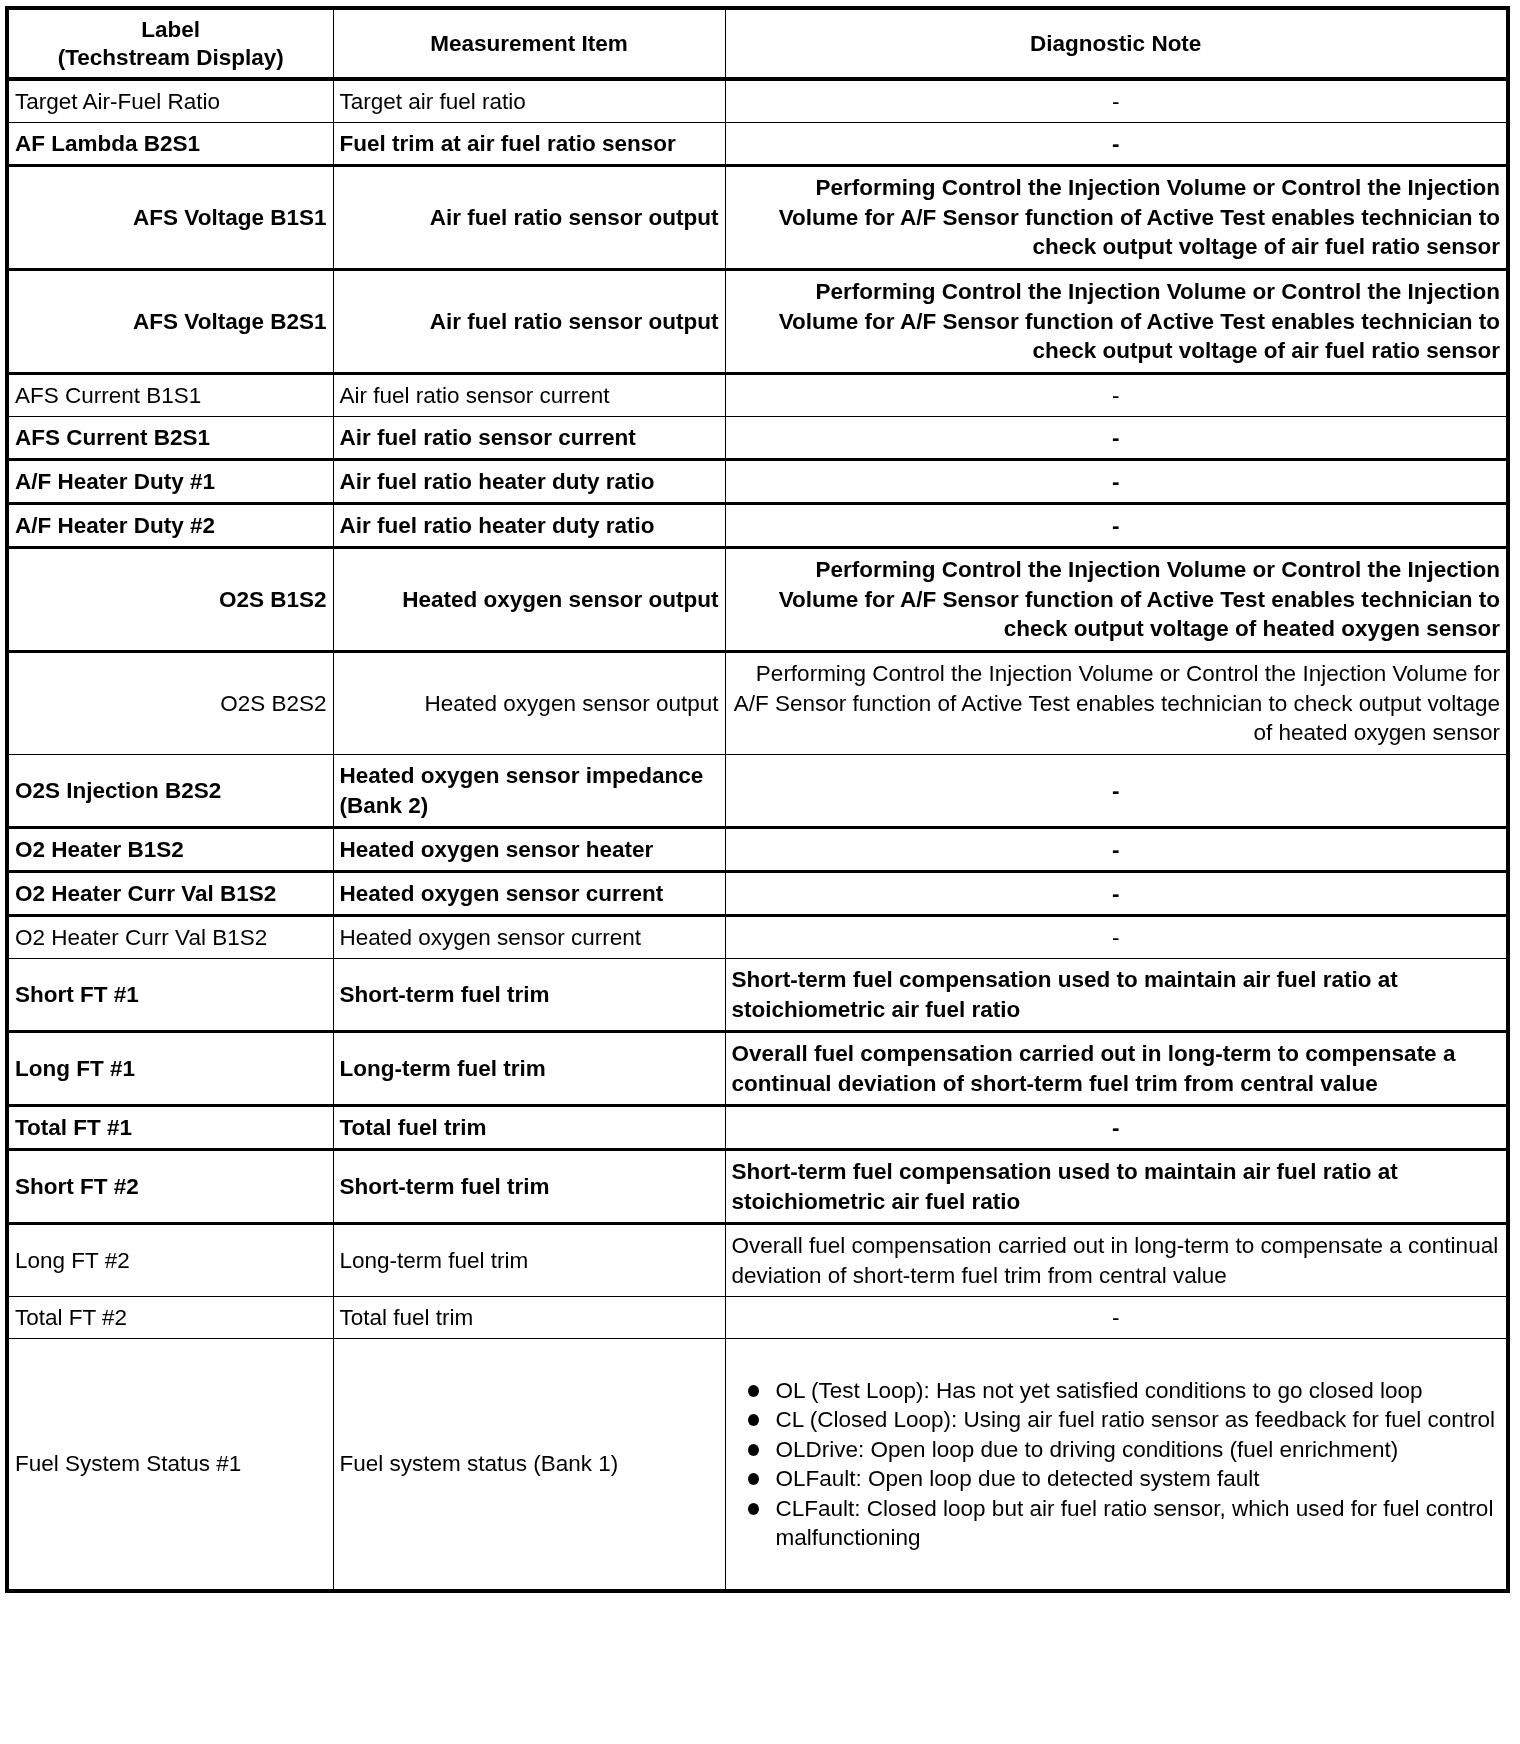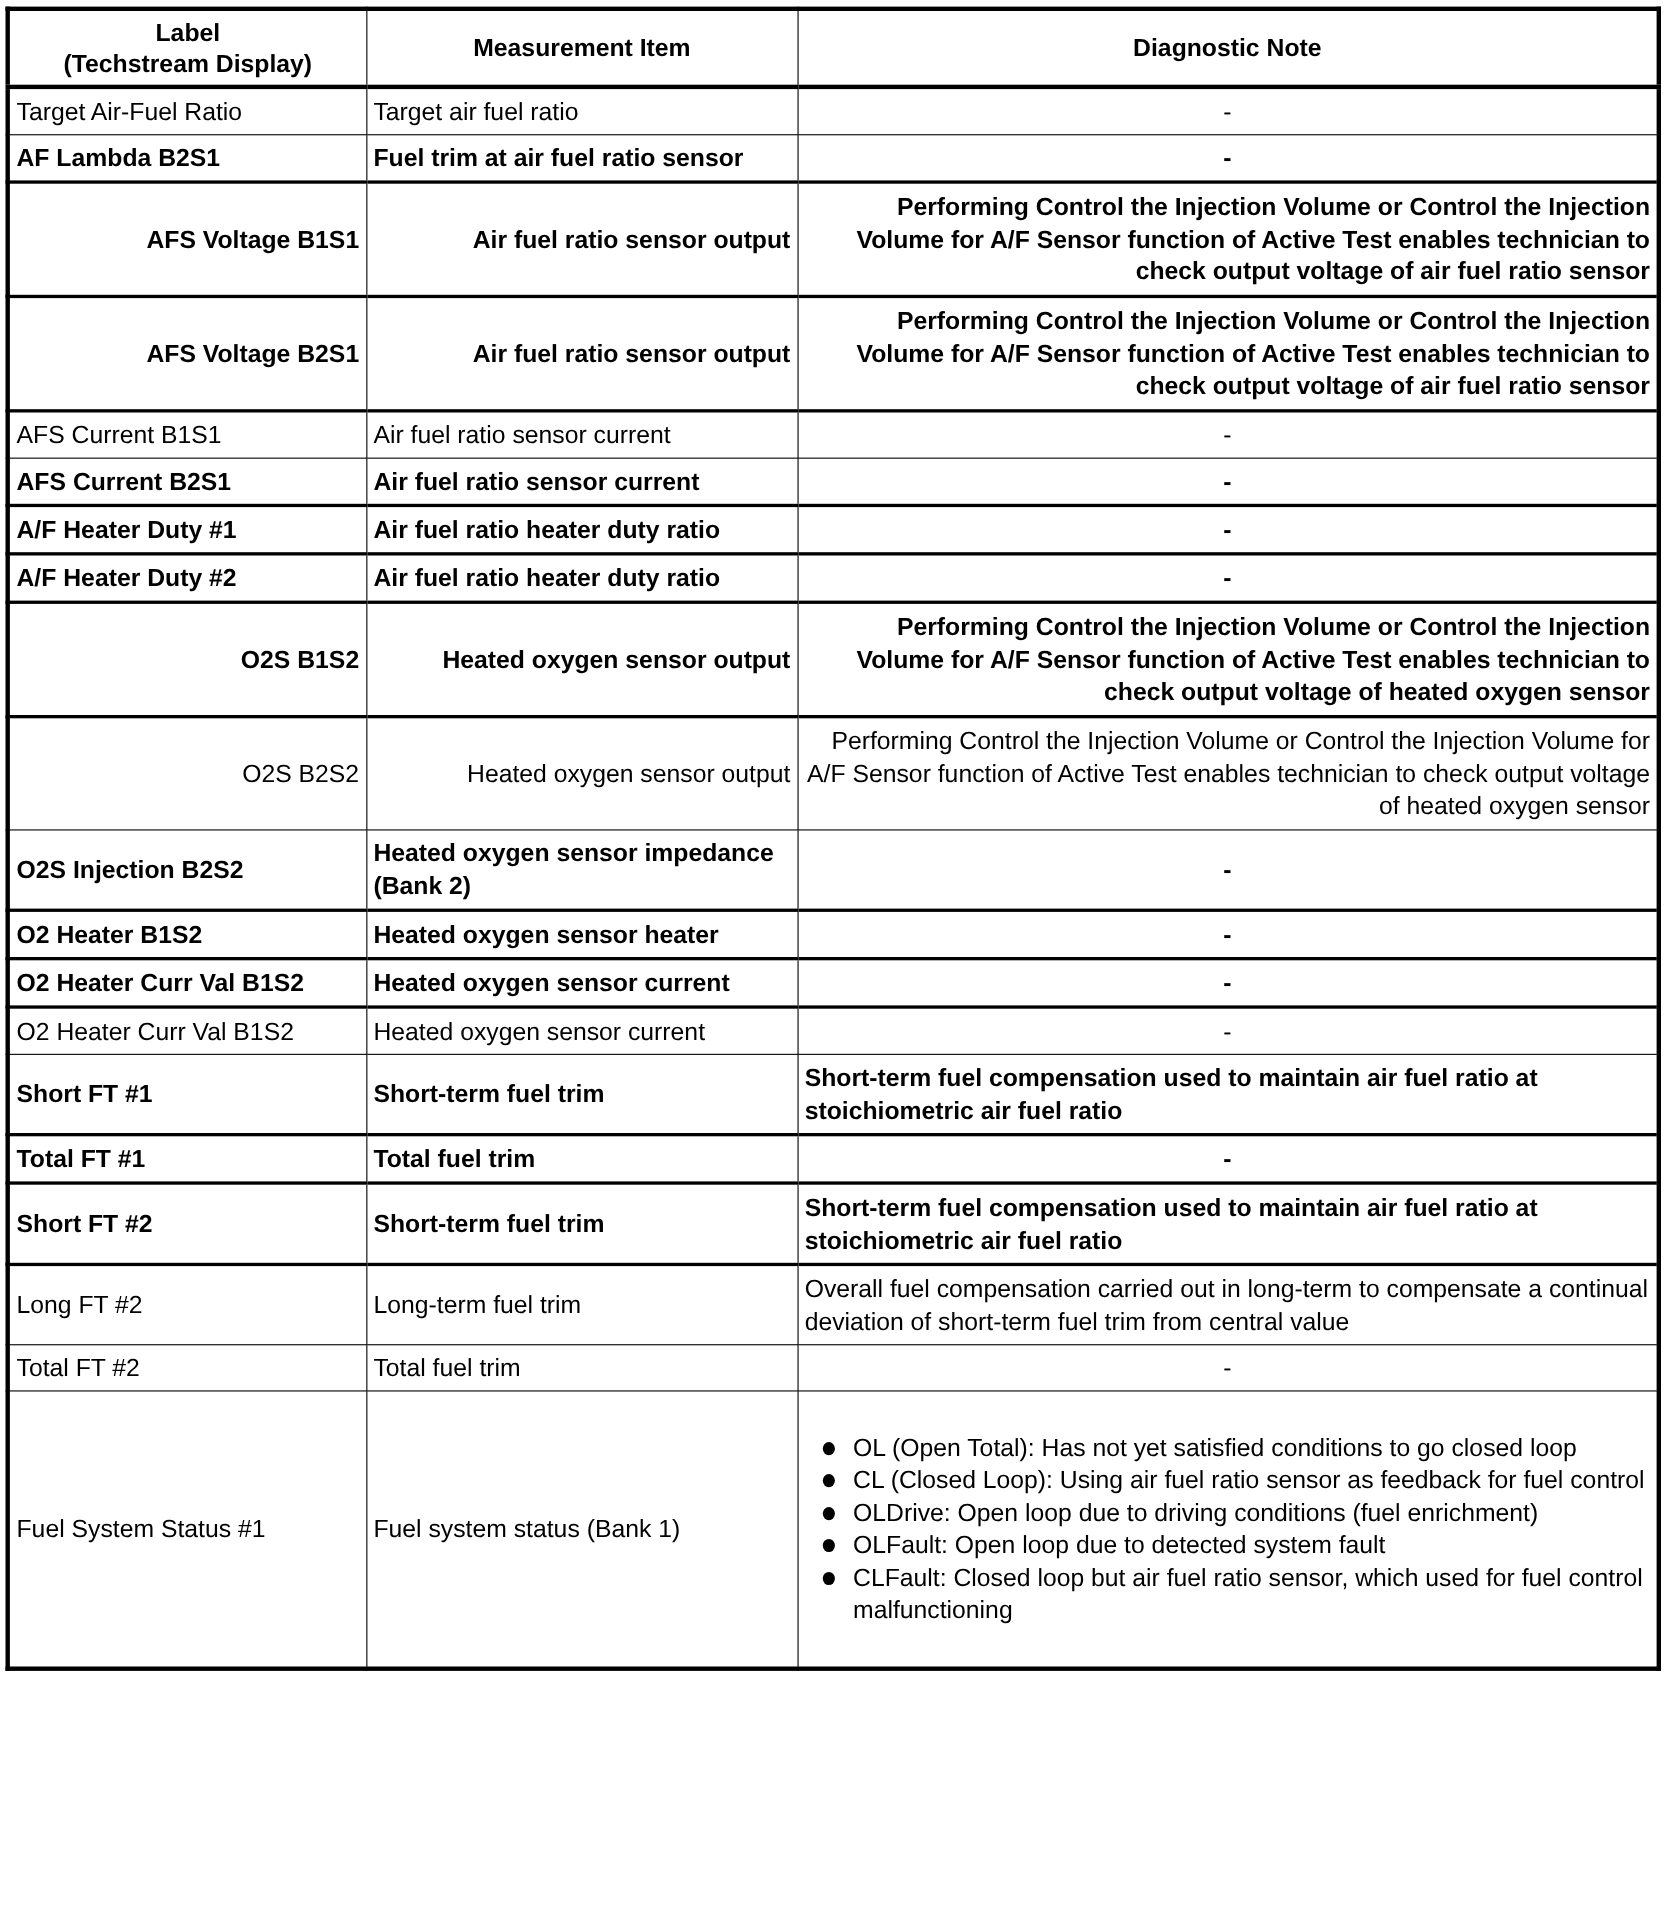--- a/index.html
+++ b/index.html
@@ -134,20 +134,25 @@
     <tr class="r r1">
           <td>O2 Heater Curr Val B1S2</td>
           <td>Heated oxygen sensor current</td>
           <td class="dash">-</td>
         </tr>
     <tr class="r r2 thick">
           <td>Short FT #1</td>
           <td>Short-term fuel trim</td>
           <td>Short-term fuel compensation used to maintain air fuel ratio at stoichiometric air fuel ratio</td>
         </tr>
+    <tr class="r r2 thick">
+          <td>Long FT #1</td>
+          <td>Long-term fuel trim</td>
+          <td>Overall fuel compensation carried out in long-term to compensate a continual deviation of short-term fuel trim from central value</td>
+        </tr>
     <tr class="r r1 thick">
           <td>Total FT #1</td>
           <td>Total fuel trim</td>
           <td class="dash">-</td>
         </tr>
     <tr class="r r2 thick">
           <td>Short FT #2</td>
           <td>Short-term fuel trim</td>
           <td>Short-term fuel compensation used to maintain air fuel ratio at stoichiometric air fuel ratio</td>
         </tr>
@@ -159,21 +164,21 @@
     <tr class="r r1">
           <td>Total FT #2</td>
           <td>Total fuel trim</td>
           <td class="dash">-</td>
         </tr>
     <tr class="last">
       <td>Fuel System Status #1</td>
       <td>Fuel system status (Bank 1)</td>
       <td>
         <ul class="bullets">
-          <li><span class="dot"></span><span>OL (Open Total): Has not yet satisfied conditions to go closed loop</span></li>
+          <li><span class="dot"></span><span>OL (Test Loop): Has not yet satisfied conditions to go closed loop</span></li>
           <li><span class="dot"></span><span>CL (Closed Loop): Using air fuel ratio sensor as feedback for fuel control</span></li>
           <li><span class="dot"></span><span>OLDrive: Open loop due to driving conditions (fuel enrichment)</span></li>
           <li><span class="dot"></span><span>OLFault: Open loop due to detected system fault</span></li>
           <li><span class="dot"></span><span>CLFault: Closed loop but air fuel ratio sensor, which used for fuel control malfunctioning</span></li>
         </ul>
       </td>
     </tr>
   </tbody>
 </table>
 </div>

